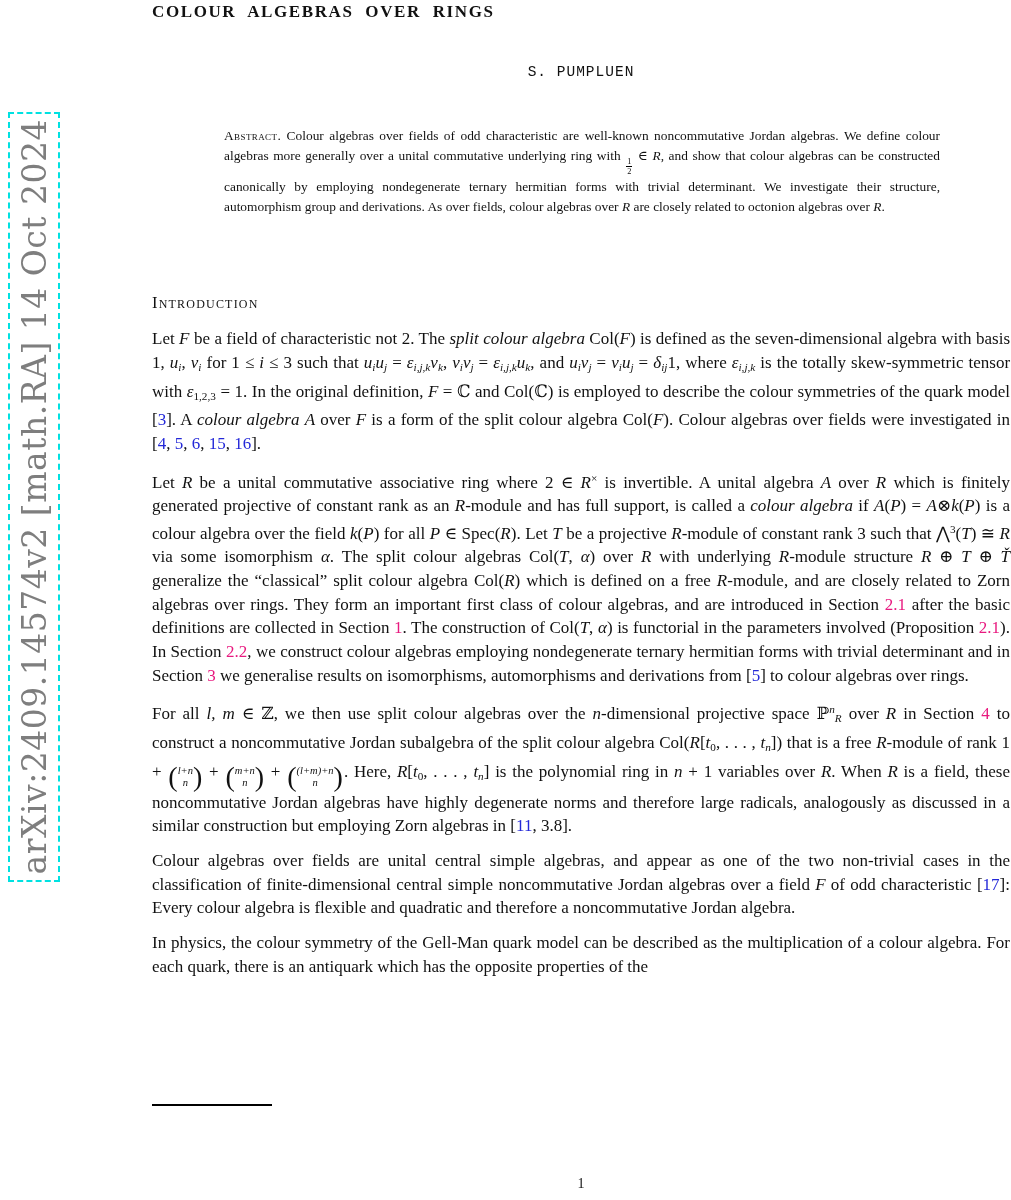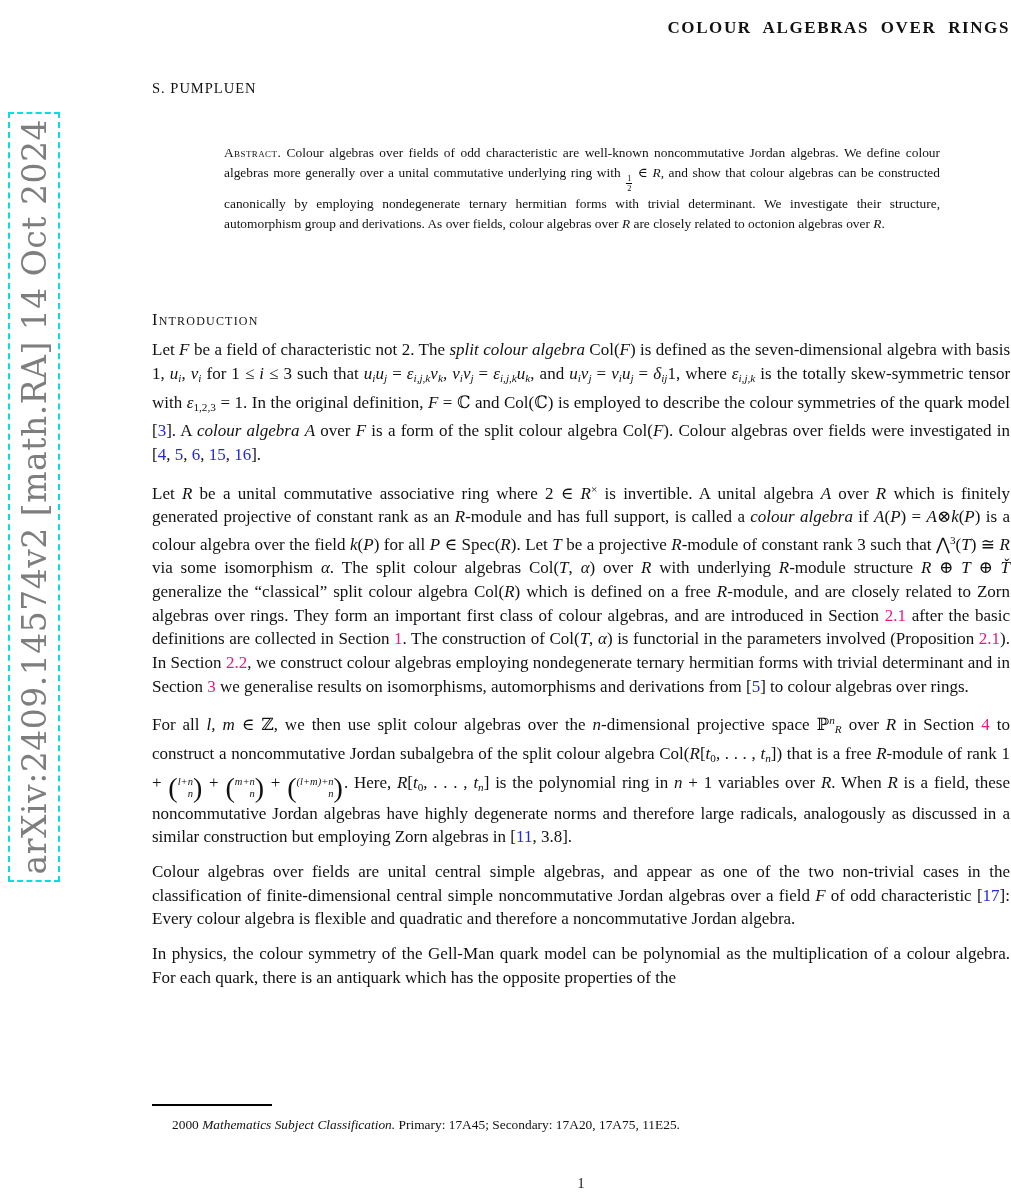--- a/index.html
+++ b/index.html
@@ -16,37 +16,38 @@
   }
   .wm-text{
     writing-mode:vertical-rl;transform:rotate(180deg);
     font-size:33px;letter-spacing:.5px;white-space:nowrap;
     color:var(--wmcolor,#7e7e7e);
     font-family:"DejaVu Serif","Liberation Serif",serif;
   }
   
   .main{position:absolute;left:152px;top:0;width:858px;}
   .title{
-    margin-top:18px;text-align:right;font-weight:bold;font-size:17px;
+    margin-top:2px;text-align:left;font-weight:bold;font-size:17px;
     letter-spacing:1.6px;word-spacing:6px;
   }
   .author{
-    margin-top:42px;text-align:left;font-size:14.5px;letter-spacing:1px;
+    margin-top:42px;text-align:center;font-size:14.5px;letter-spacing:1px;
     font-variant:small-caps;
+    font-family:Liberation Mono, monospace;
   }
   .abstract{
     margin:46px 70px 0 72px;font-size:13.4px;line-height:20.2px;
     text-align:justify;
   }
   .abstract-label{font-variant:small-caps;letter-spacing:.4px;margin-top:36px;}
   .section-heading{
     margin-top:76px;font-variant:small-caps;
     font-size:16.5px;letter-spacing:1.2px;
   }
-  .body{margin-top:8px;font-size:17px;line-height:23.7px;text-align:justify;}
+  .body{margin-top:14px;font-size:17px;line-height:23.7px;text-align:justify;}
   .body p{margin:0 0 11px 0;}
   
   .footnote{position:absolute;left:152px;top:1104px;width:858px;
     font-size:13.4px;line-height:22.5px;text-align:justify;}
   .fn-rule{width:120px;border-top:2px solid #000;margin-bottom:8px;}
   .footnote p{margin:0;text-indent:20px;}
   .page-number{
     position:absolute;left:152px;top:1176px;width:858px;text-align:center;
     font-size:14px;
   }
@@ -54,21 +55,21 @@
   .i{font-style:italic;}
   .sup{font-size:.66em;vertical-align:.5em;}
   .supi{font-size:.66em;vertical-align:.5em;font-style:italic;}
   .sub{font-size:.66em;vertical-align:-.28em;font-style:italic;}
   .subn{font-size:.66em;vertical-align:-.28em;}
   .subi{font-size:.66em;vertical-align:-.28em;font-style:italic;}
   .cite{color:var(--cite,#2328d8);}
   .sec{color:var(--seclink,#e8197f);}
   .binom{display:inline-flex;align-items:center;vertical-align:-.55em;margin:0 1px;}
   .binom .paren{font-size:1.65em;line-height:.95;font-style:normal;}
-  .bcol{display:inline-flex;flex-direction:column;align-items:flex-end;
+  .bcol{display:inline-flex;flex-direction:column;align-items:center;
         font-size:.62em;line-height:1.2;font-style:italic;text-align:center;}
   .fcol{display:inline-flex;flex-direction:column;align-items:center;
         font-size:.62em;line-height:1.15;vertical-align:-.4em;margin:0 1px;}
   .fcol .ftop{border-bottom:1px solid #000;padding:0 1px;}
 </style>
 </head>
 <body>
 
 <div id="page">
 
@@ -109,24 +110,23 @@
             <span class="paren">)</span>
           </span><span> + </span><span class="binom">
             <span class="paren">(</span>
             <span class="bcol">
               <span class="btop">(l+m)+n</span>
               <span class="bbot">n</span>
             </span>
             <span class="paren">)</span>
           </span><span>.  Here, </span><span class="i">R</span><span>[</span><span class="i">t</span><span class="subn">0</span><span>, . . . , </span><span class="i">t</span><span class="sub">n</span><span>] is the polynomial ring in </span><span class="i">n</span><span> + 1 variables over </span><span class="i">R</span><span>.  When </span><span class="i">R</span><span> is a field, these noncommutative Jordan algebras have highly degenerate norms and therefore large radicals, analogously as discussed in a similar construction but employing Zorn algebras in [</span><span class="cite">11</span><span>, 3.8].</span></p>
       <p><span>Colour algebras over fields are unital central simple algebras, and appear as one of the two non-trivial cases in the classification of finite-dimensional central simple noncommutative Jordan algebras over a field </span><span class="i">F</span><span> of odd characteristic [</span><span class="cite">17</span><span>]:  Every colour algebra is flexible and quadratic and therefore a noncommutative Jordan algebra.</span></p>
-      <p><span>In physics, the colour symmetry of the Gell-Man quark model can be polynomial as the multiplication of a colour algebra. For each quark, there is an antiquark which has the opposite properties of the</span></p>
+      <p><span>In physics, the colour symmetry of the Gell-Man quark model can be described as the multiplication of a colour algebra. For each quark, there is an antiquark which has the opposite properties of the</span></p>
     </div>
   </div>
 
   <div class="footnote">
     <div class="fn-rule"></div>
-    <p><span>2000 </span><span class="i">Mathematics Subject Classification.</span><span>  Primary: 17A45; Secondary: 17A20, 17A75, 11E25.</span></p>
   </div>
 
   <div class="page-number">1</div>
 
 </div>
 
 </body></html>

